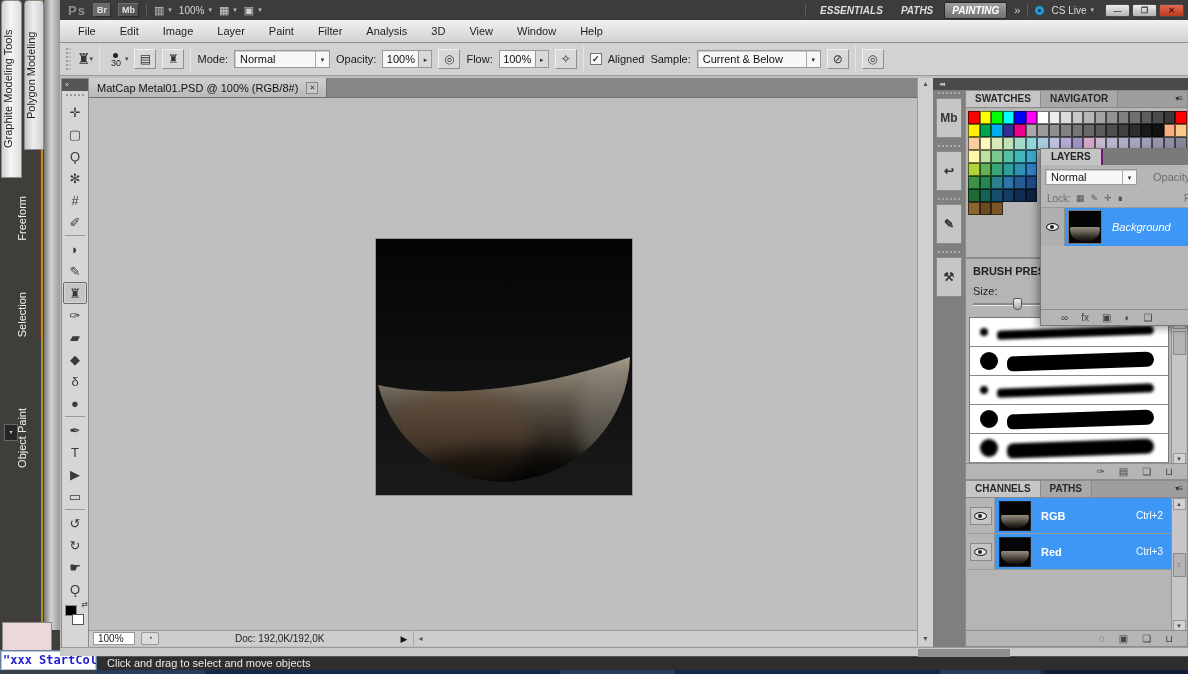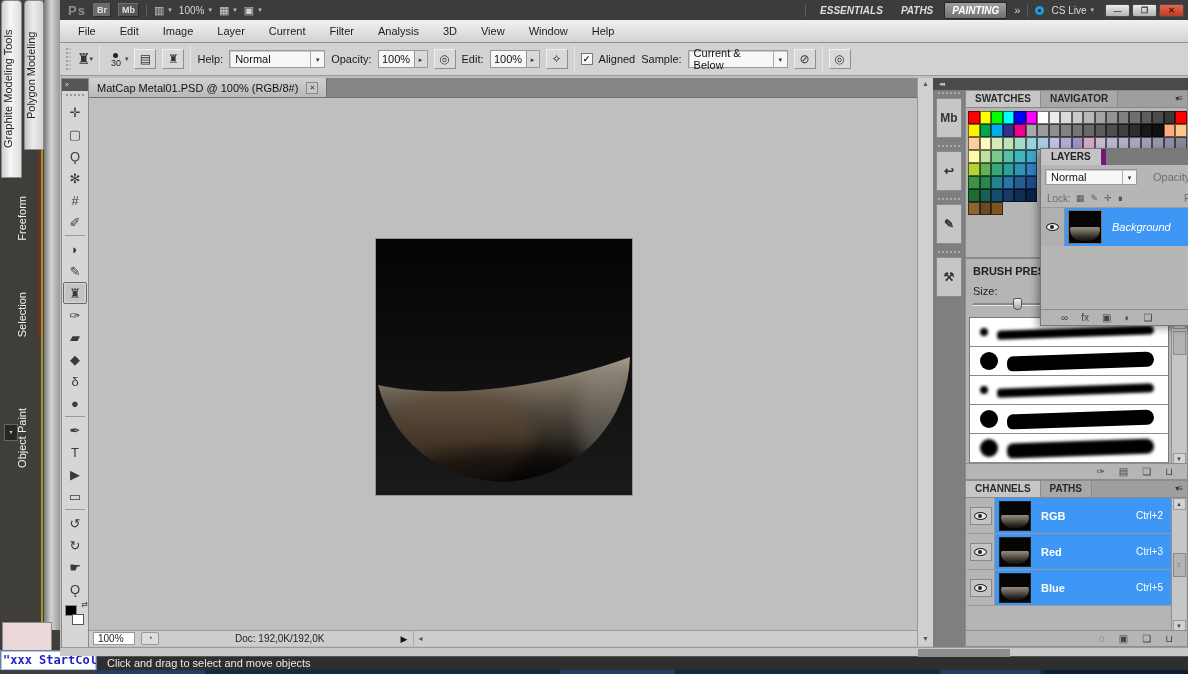--- a/index.html
+++ b/index.html
@@ -149,21 +149,21 @@
   .swatches-panel{top:0;height:168px;}
   .swatch-grid{padding:3px 2px;}
   .sw-row{display:flex;}
   .swatch{flex:none;width:11.5px;height:13px;border:1px solid rgba(0,0,0,.55);}
 
   
   .layers-panel{position:absolute;left:75px;top:58px;width:180px;height:178px;z-index:6;
     background:#b6b6b6;border:1px solid #777;box-shadow:-3px 3px 7px rgba(0,0,0,.35);overflow:hidden;}
   .lp-tabbar{height:16px;background:#7a7a7a;display:flex;}
   .lp-tab{background:#c4c4c4;font-size:10px;font-weight:bold;color:#222;line-height:15px;
-    padding:0 10px;border-right:5px solid #701a75;}
+    padding:0 10px;border-right:2px solid #701a75;}
   .lp-controls{height:24px;display:flex;align-items:center;gap:6px;padding:0 4px;}
   .lp-grey{color:#6e6e6e;font-size:11px;white-space:nowrap;}
   .lp-lockrow{height:19px;display:flex;align-items:center;gap:5px;padding:0 6px;border-bottom:1px solid #9a9a9a;}
   .lock-ic{font-size:9px;color:#555;}
   .layer-row{height:38px;display:flex;align-items:center;background:#3e97f5;}
   .lr-eyecell{width:24px;align-self:stretch;background:#b0b0b0;border-right:1px solid #8f8f8f;
     display:flex;align-items:center;justify-content:center;}
   .eye{display:inline-block;width:13px;height:8px;background:#ececec;border:1px solid #222;
     border-radius:50%;position:relative;}
   .eye::after{content:"";position:absolute;left:3px;top:1px;width:4px;height:4px;border-radius:50%;background:#222;}
@@ -272,21 +272,21 @@
         <span class="win-btn">❐</span>
         <span class="win-btn close">✕</span>
       </span>
     </div>
 
     <div class="menu-bar" id="menu-bar">
         <div class="menu-item">File</div>
         <div class="menu-item">Edit</div>
         <div class="menu-item">Image</div>
         <div class="menu-item">Layer</div>
-        <div class="menu-item">Current</div>
+        <div class="menu-item">Paint</div>
         <div class="menu-item">Filter</div>
         <div class="menu-item">Analysis</div>
         <div class="menu-item">3D</div>
         <div class="menu-item">View</div>
         <div class="menu-item">Window</div>
         <div class="menu-item">Help</div>
       </div>
 
     <div class="options-bar">
       <span class="opt-grip"></span>
@@ -298,42 +298,42 @@
       <span class="tool-chip">
         <span class="brush-preview">
           <span class="brush-dot"></span>
           <span class="brush-size">30</span>
         </span>
         <span class="mini-arrow" style="color:#444">▾</span>
       </span>
       <span class="opt-btn">▤</span>
       <span class="opt-btn">♜</span>
       <span class="opt-sep"></span>
-      <span class="opt-label">Help:</span>
+      <span class="opt-label">Mode:</span>
       <span class="select-box" style="width:96px">
         <span>Normal</span>
         <span class="sel-arrow">▾</span>
       </span>
       <span class="opt-label">Opacity:</span>
       <span class="spin">
         <span class="spin-val">100%</span>
         <span class="spin-btn">▸</span>
       </span>
       <span class="opt-btn">◎</span>
-      <span class="opt-label">Edit:</span>
+      <span class="opt-label">Flow:</span>
       <span class="spin">
         <span class="spin-val">100%</span>
         <span class="spin-btn">▸</span>
       </span>
       <span class="opt-btn">✧</span>
       <span class="opt-sep"></span>
       <span class="cb">✓</span>
       <span class="opt-label">Aligned</span>
       <span class="opt-label">Sample:</span>
-      <span class="select-box" style="width:100px">
+      <span class="select-box" style="width:124px">
         <span>Current &amp; Below</span>
         <span class="sel-arrow">▾</span>
       </span>
       <span class="opt-btn">⊘</span>
       <span class="opt-sep"></span>
       <span class="opt-btn">◎</span>
     </div>
 
     <div class="tools-panel">
       <div class="tools-header">»</div>
@@ -670,32 +670,20 @@
                 <span class="eye-box">
                   <span class="eye"></span>
                 </span>
               </span>
               <span class="ch-body">
                 <span class="thumb matcap"></span>
                 <span class="ch-name">Red</span>
                 <span class="ch-key">Ctrl+3</span>
               </span>
             </div>
-            <div class="ch-row">
-              <span class="eye-cell">
-                <span class="eye-box">
-                  <span class="eye"></span>
-                </span>
-              </span>
-              <span class="ch-body">
-                <span class="thumb matcap"></span>
-                <span class="ch-name">Blue</span>
-                <span class="ch-key">Ctrl+5</span>
-              </span>
-            </div>
           </div>
         <div class="side-scroll ch-scroll">
           <span class="sb-btn2">▲</span>
           <span class="sb-fill"></span>
           <span class="sb-thumb">≡</span>
           <span class="sb-fill"></span>
           <span class="sb-btn2">▼</span>
         </div>
         <div class="panel-footer" id="channels-footer">
             <span class="p-icon">◌</span>

